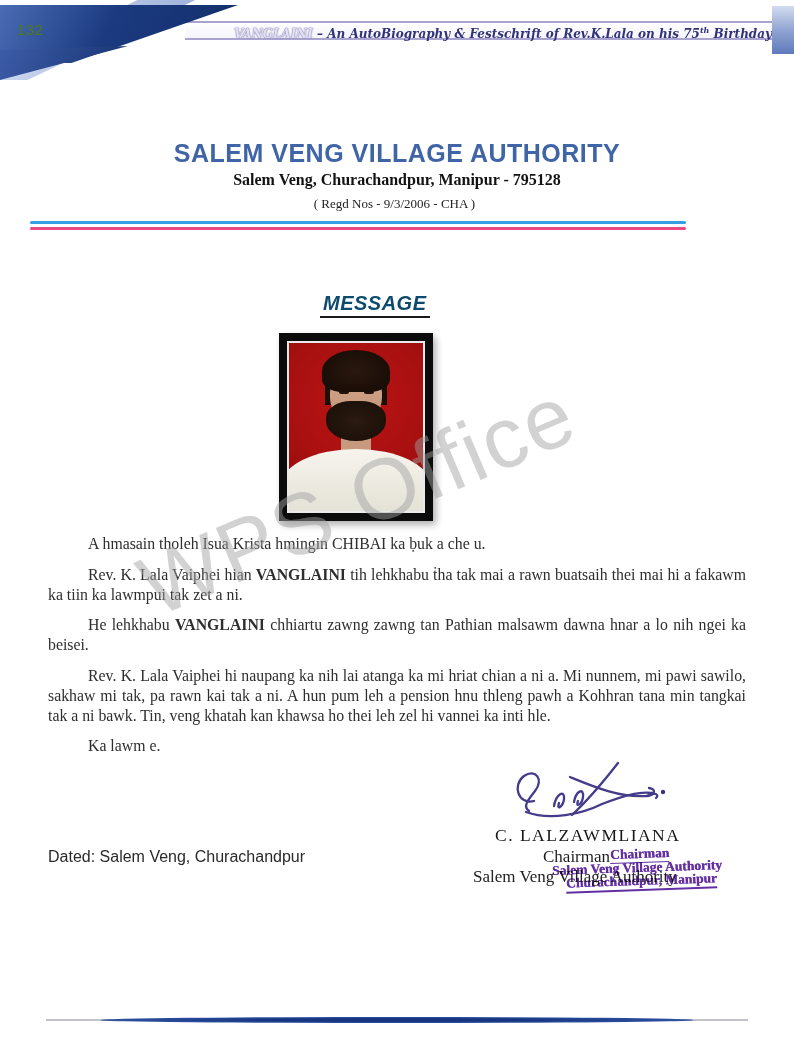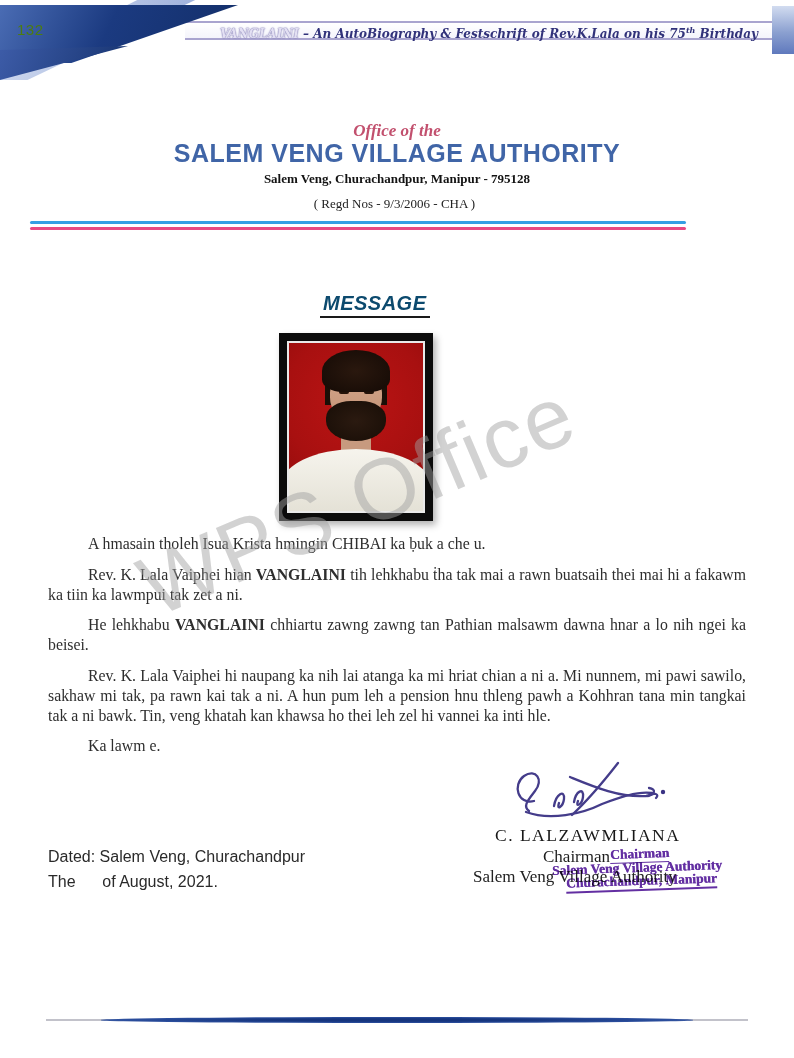--- a/index.html
+++ b/index.html
@@ -6,21 +6,21 @@
   .page {
     position:relative; width:794px; height:1058px; background:#fff;
     overflow:hidden; font-family:"Liberation Sans", sans-serif;
   }
 
   
   .band {
     position:absolute; left:185px; right:0; top:21px; height:15px;
     background:linear-gradient(#ffffff,#f4f4fb);
     border-top:2px solid #a9a4cf; border-bottom:2px solid #a9a4cf;
-    text-align:right; padding-right:36px;
+    text-align:right; padding-right:22px;
     font-family:"DejaVu Serif", serif; font-style:italic; font-weight:bold;
     font-size:12px; line-height:14px; color:var(--band-text,#31327a);
     white-space:nowrap;
   }
   .band .book {
     color:#e3e0f3;
     text-shadow:0 0 1px #8d88bb, 0 0 1px #8d88bb, 0 0 2px #8d88bb;
   }
   .band sup { font-size:8px; }
   .band-cap {
@@ -53,21 +53,21 @@
     font-family:"Liberation Serif", serif; font-style:italic; font-weight:bold;
     font-size:17px; color:var(--office-rose,#c2506e);
   }
   .authority {
     position:absolute; left:0; right:0; top:139px; text-align:center;
     font-weight:bold; font-size:25px; letter-spacing:.5px;
     color:var(--title-blue,#4065a7);
   }
   .address {
     position:absolute; left:0; right:0; top:171px; text-align:center;
-    font-family:"Liberation Serif", serif; font-weight:bold; font-size:13px; color:#131313;
+    font-family:"Liberation Serif", serif; font-weight:bold; font-size:16px; color:#131313;
   }
   .regd {
     position:absolute; left:0; right:5px; top:196px; text-align:center;
     font-family:"Liberation Serif", serif; font-size:13px; color:#222;
   }
   .rule-blue, .rule-pink {
     position:absolute; left:30px; width:656px; height:2.5px; border-radius:2px;
   }
   .rule-blue { top:221px; background:var(--rule-blue,#359fe3); }
   .rule-pink { top:227px; background:var(--rule-pink,#e84a82); }
@@ -168,21 +168,20 @@
 
   <div class="band">
     <span class="book">VANGLAINI</span><span> – An AutoBiography &amp; Festschrift of Rev.K.Lala on his 75</span><sup>th</sup><span> Birthday</span>
   </div>
   <div class="band-cap"></div>
   <div class="corner-light"></div>
   <div class="corner-dark"></div>
   <div class="corner-tail"></div>
   <div class="page-number">132</div>
 
-  <div class="office-of">Office of the</div>
   <div class="authority">SALEM VENG VILLAGE AUTHORITY</div>
   <div class="address">Salem Veng, Churachandpur, Manipur - 795128</div>
   <div class="regd">( Regd Nos - 9/3/2006 - CHA )</div>
   <div class="rule-blue"></div>
   <div class="rule-pink"></div>
 
   <div class="message-heading">MESSAGE</div>
 
   <div class="photo">
     <div class="photo-img">
@@ -201,21 +200,20 @@
   <div class="body-text">
     <p class="noj">A hmasain tholeh Isua Krista hmingin CHIBAI ka ḅuk a che u.</p>
     <p><span>Rev. K. Lala Vaiphei hian </span><b>VANGLAINI</b><span> tih lehkhabu ṫha tak mai a rawn buatsaih thei mai hi a fakawm ka tiin ka lawmpui tak zet a ni.</span></p>
     <p><span>He lehkhabu </span><b>VANGLAINI</b><span> chhiartu zawng zawng tan Pathian malsawm dawna hnar a lo nih ngei ka beisei.</span></p>
     <p>Rev. K. Lala Vaiphei hi naupang ka nih lai atanga ka mi hriat chian a ni a. Mi nunnem, mi pawi sawilo, sakhaw mi tak, pa rawn kai tak a ni. A hun pum leh a pension hnu thleng pawh a Kohhran tana min tangkai tak a ni bawk. Tin, veng khatah kan khawsa ho thei leh zel hi vannei ka inti hle.</p>
     <p class="noj">Ka lawm e.</p>
   </div>
 
   <div class="date-block">
     <div>Dated: Salem Veng, Churachandpur</div>
-    <div class="pre">The      of August, 2021.</div>
   </div>
 
   <div class="sig-block">
     <svg class="sig-svg" width="180" height="78" viewBox="0 0 180 78">
       <g fill="none" stroke="#3a3284" stroke-width="2.3" stroke-linecap="round" opacity="0.95">
         <path d="M36 46 C20 50 14 30 26 21 C38 13 46 25 37 36 C31 44 24 51 31 56"></path>
         <path d="M28 57 C52 66 84 59 104 49 C124 41 142 36 154 38"></path>
         <path d="M120 8 C106 26 90 45 74 60"></path>
         <path d="M72 22 C94 31 122 43 148 41 C157 40 159 34 151 33"></path>
         <path d="M56 51 C58 39 67 34 66 44 C65 52 58 56 61 48"></path>

